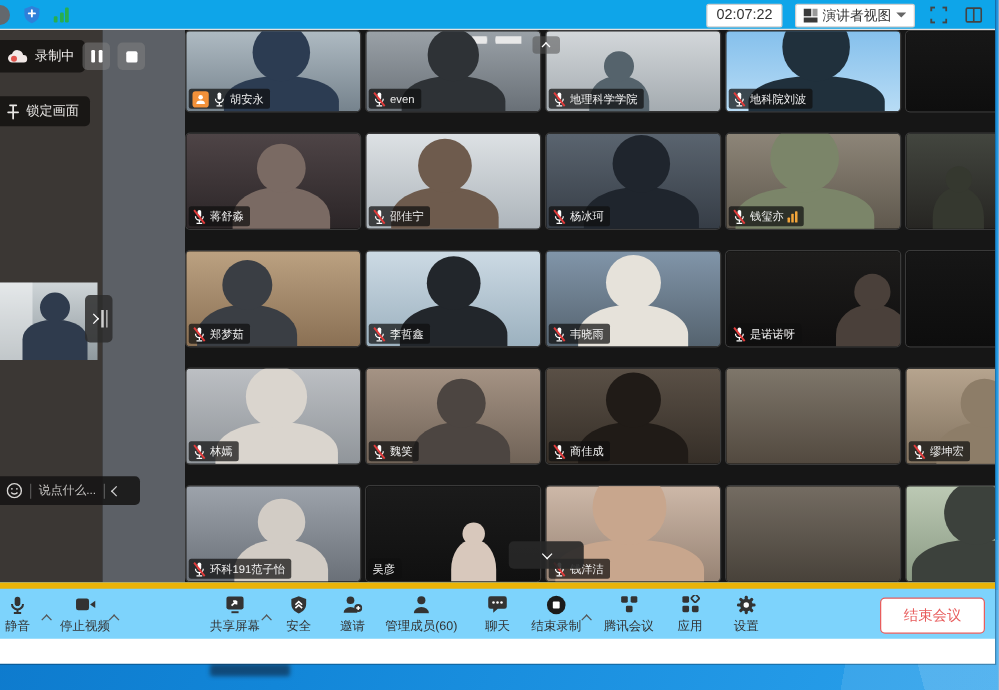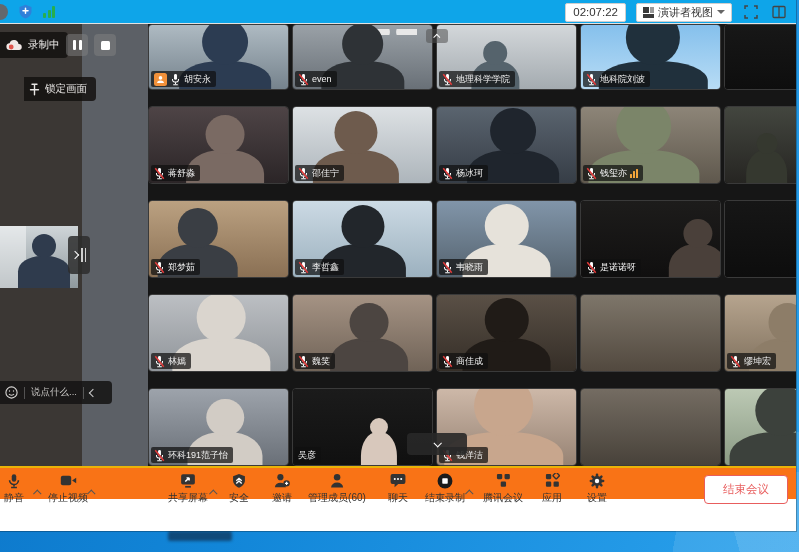--- a/index.html
+++ b/index.html
@@ -57,21 +57,21 @@
   .rec-chip span { color:#f0eeec; font-size:10.5px; }
   .rec-btn { position:absolute; top:10px; width:22px; height:22px; border-radius:4px;
     background:rgba(130,130,130,.5); display:flex; align-items:center; justify-content:center; cursor:pointer; }
   .rec-btn.pause { left:66px; }
   .rec-btn.stop  { left:94px; }
   .pause-glyph { display:flex; gap:3px; }
   .pause-glyph i { display:block; width:3px; height:10px; background:#fff; border-radius:1px; }
   .stop-glyph { width:9px; height:9px; background:#fff; border-radius:1.5px; }
 
   .pin-chip { position:absolute; left:0; top:53px; height:24px; padding:0 9px 0 5px;
-    background:rgba(20,18,16,.85); border-radius:0 4px 4px 0; display:flex; align-items:center; gap:5px; cursor:pointer;margin-left:24px; }
+    background:rgba(20,18,16,.85); border-radius:0 4px 4px 0; display:flex; align-items:center; gap:5px; cursor:pointer; }
   .pin-chip span { color:#e8e6e4; font-size:10.5px; }
 
   .self-preview { position:absolute; left:0; top:202px; width:78px; height:62px; overflow:hidden;
     background:linear-gradient(180deg,#cfd5d8,#8f999e); }
   .self-preview .win-light { position:absolute; left:0; top:0; width:26px; height:100%;
     background:rgba(255,255,255,.45); }
   .expander { position:absolute; left:68px; top:212px; width:22px; height:38px;
     background:rgba(45,45,45,.85); border-radius:4px; display:flex; align-items:center; justify-content:center;
     gap:3px; cursor:pointer; }
   .expander .bars { display:flex; gap:2px; }
@@ -112,21 +112,21 @@
   .net-bars i { display:block; width:2px; background:#f2a53a; border-radius:.5px; }
 
   .scroll-up { position:absolute; left:437px; top:5px; width:22px; height:14px; border-radius:3px;
     background:rgba(80,80,80,.55); display:flex; align-items:center; justify-content:center;
     transform:translateX(-50%); cursor:pointer; }
   .scroll-down { position:absolute; left:437px; top:409px; width:60px; height:22px; border-radius:4px;
     background:rgba(40,40,40,.9); display:flex; align-items:center; justify-content:center;
     transform:translateX(-50%); cursor:pointer; }
 
   
-  .toolbar { position:relative; height:33px; background:#f97316; border-top:2px solid #eab308; flex:none; }
+  .toolbar { position:relative; height:45px; background:#7dd3fc; border-top:5px solid #eab308; flex:none; }
   .tool-item { position:absolute; top:4px; transform:translateX(-50%); display:flex; flex-direction:column;
     align-items:center; gap:2px; cursor:pointer; }
   .tool-item .ico { height:17px; display:flex; align-items:center; justify-content:center; }
   .tool-item .lbl { font-size:10px; color:#333; white-space:nowrap; }
   .tool-caret { position:absolute; top:14px; transform:translateX(-50%); cursor:pointer; }
   .tool-caret .chev { border-color:#555; }
   .end-btn { position:absolute; right:8px; top:7px; width:84px; height:29px; background:#fff;
     border:1px solid #e85d5d; border-radius:4px; color:#e85d5d; font-size:11.5px;
     display:flex; align-items:center; justify-content:center; cursor:pointer; }
 </style>

